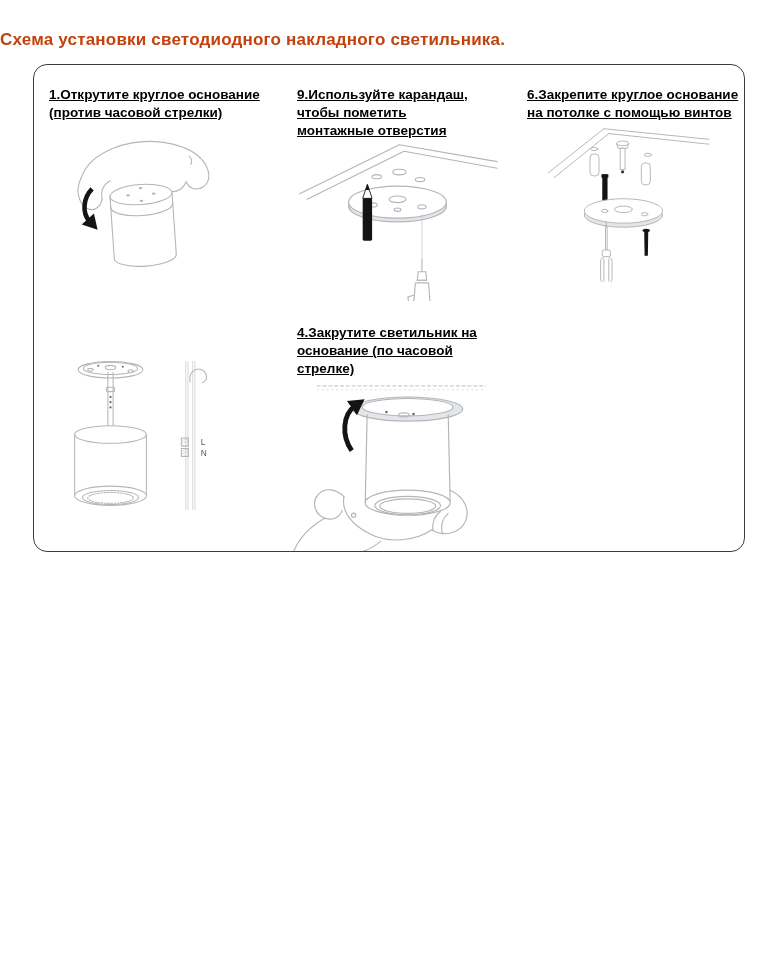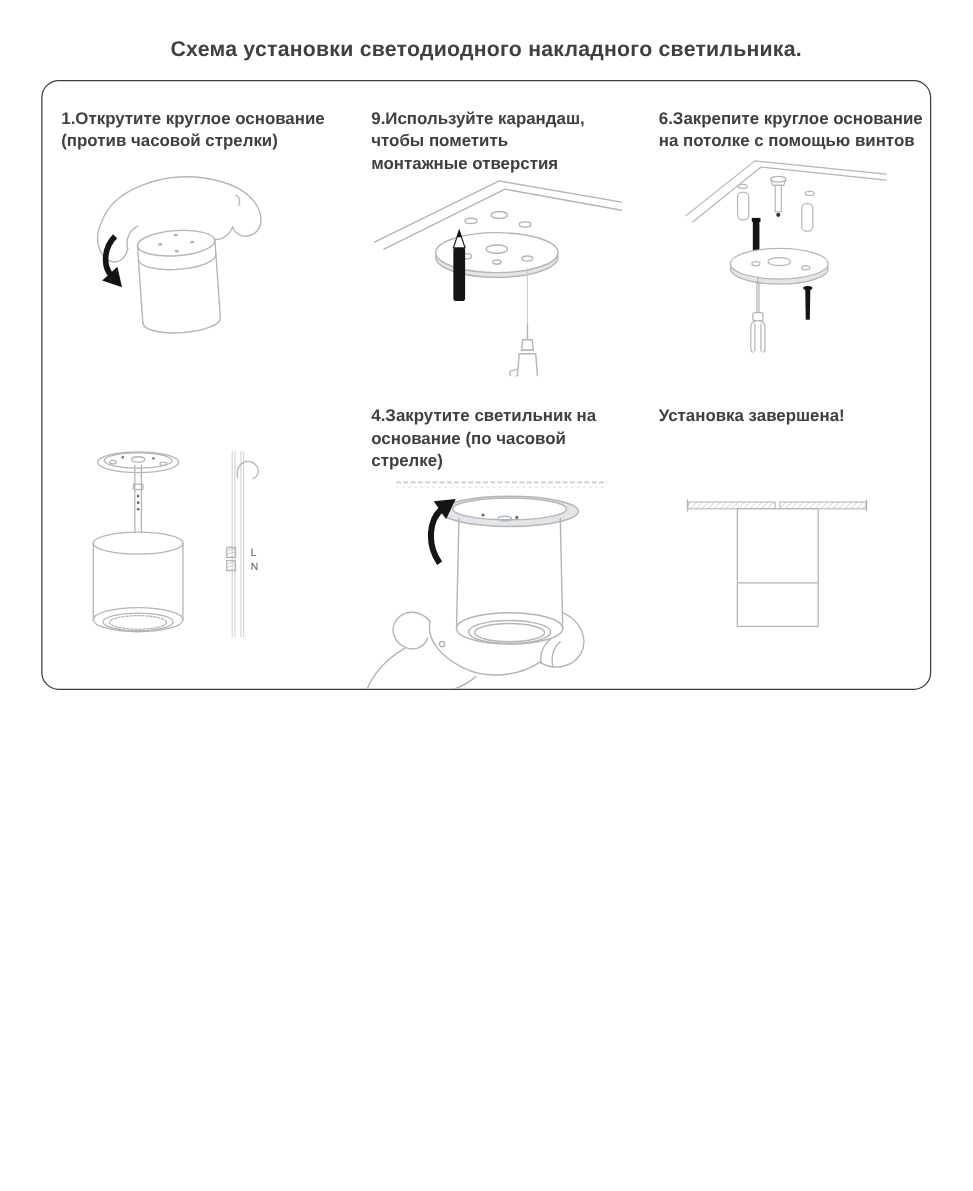--- a/index.html
+++ b/index.html
@@ -4,42 +4,43 @@
 <style>
   html,body{margin:0;padding:0;background:#ffffff;}
   body{
     width:778px;height:953px;
     font-family:"Liberation Sans", sans-serif;
     color:#161616;
     position:relative;
   }
   .title{
     margin:0;padding-top:30px;
-    text-align:center;
-    font-size:17px;font-weight:bold;color:#404040;
+    text-align:left;
+    font-size:17px;font-weight:bold;color:#c2410c;
     letter-spacing:.2px;
   }
   .box{
     box-sizing:border-box;
     width:712px;height:488px;
     margin:14px 0 0 33px;
     border:1.5px solid #3c3c3c;
     border-radius:14px;
     display:grid;
     grid-template-columns:248px 230px 234px;
     grid-template-rows:244px 1fr;
     overflow:hidden;
   }
   .cell{position:relative;}
   .lbl{
     margin:0;
     padding:21px 6px 0 15px;
     font-size:13.5px;font-weight:bold;line-height:1.32;
-    color:#404040;
+    color:#000000;
     white-space:pre-line;
+    text-decoration:underline;
   }
   .row2 .lbl{padding-top:15px;}
   .art{display:block;}
   .g{stroke:#b2b6ba;fill:none;stroke-width:1.2;stroke-linecap:round;stroke-linejoin:round;}
   .gf{stroke:#b2b6ba;fill:#ffffff;stroke-width:1.2;}
   .gs{stroke:#b2b6ba;fill:#e3e6e9;stroke-width:1.2;}
   .dk{fill:#141414;stroke:none;}
   .dkl{stroke:#141414;stroke-width:5;fill:none;stroke-linecap:butt;}
   .dot{fill:#b2b6ba;stroke:none;}
   .ddot{fill:#666;stroke:none;}
@@ -248,33 +249,14 @@
         <path class="g" d="M38,144 C24,152 12,164 6,178"></path>
         <path class="g" d="M96,168 C80,182 48,188 22,184"></path>
       </g>
       <g>
         <path class="dkl" d="M66,74 C55,58 57,37 69,28"></path>
         <polygon class="dk" points="-7,9 9,0 -7,-9" transform="translate(72,26) rotate(-35)"></polygon>
       </g>
     </svg>
   </section>
 
-  <section class="cell row2">
-    <p class="lbl">Установка завершена!</p>
-    <svg class="art svg6" viewBox="0 0 200 152">
-      <defs>
-        <pattern id="hatch6" width="4" height="6" patternUnits="userSpaceOnUse" patternTransform="rotate(45)">
-          <line x1="0" y1="0" x2="0" y2="6" stroke="#b8bcc0" stroke-width="1"></line>
-        </pattern>
-      </defs>
-      <g>
-        <rect x="10" y="16" width="83" height="6.5" fill="url(#hatch6)" stroke="#b2b6ba" stroke-width="1"></rect>
-        <rect x="97.5" y="16" width="82" height="6.5" fill="url(#hatch6)" stroke="#b2b6ba" stroke-width="1"></rect>
-        <path class="g" d="M9.5,14 L9.5,24.5 M180,14 L180,24.5"></path>
-      </g>
-      <g>
-        <rect class="gf" x="57" y="22.5" width="77" height="112"></rect>
-        <path class="g" d="M57,93 L134,93"></path>
-      </g>
-    </svg>
-  </section>
 
 </div>
 
 </body></html>

